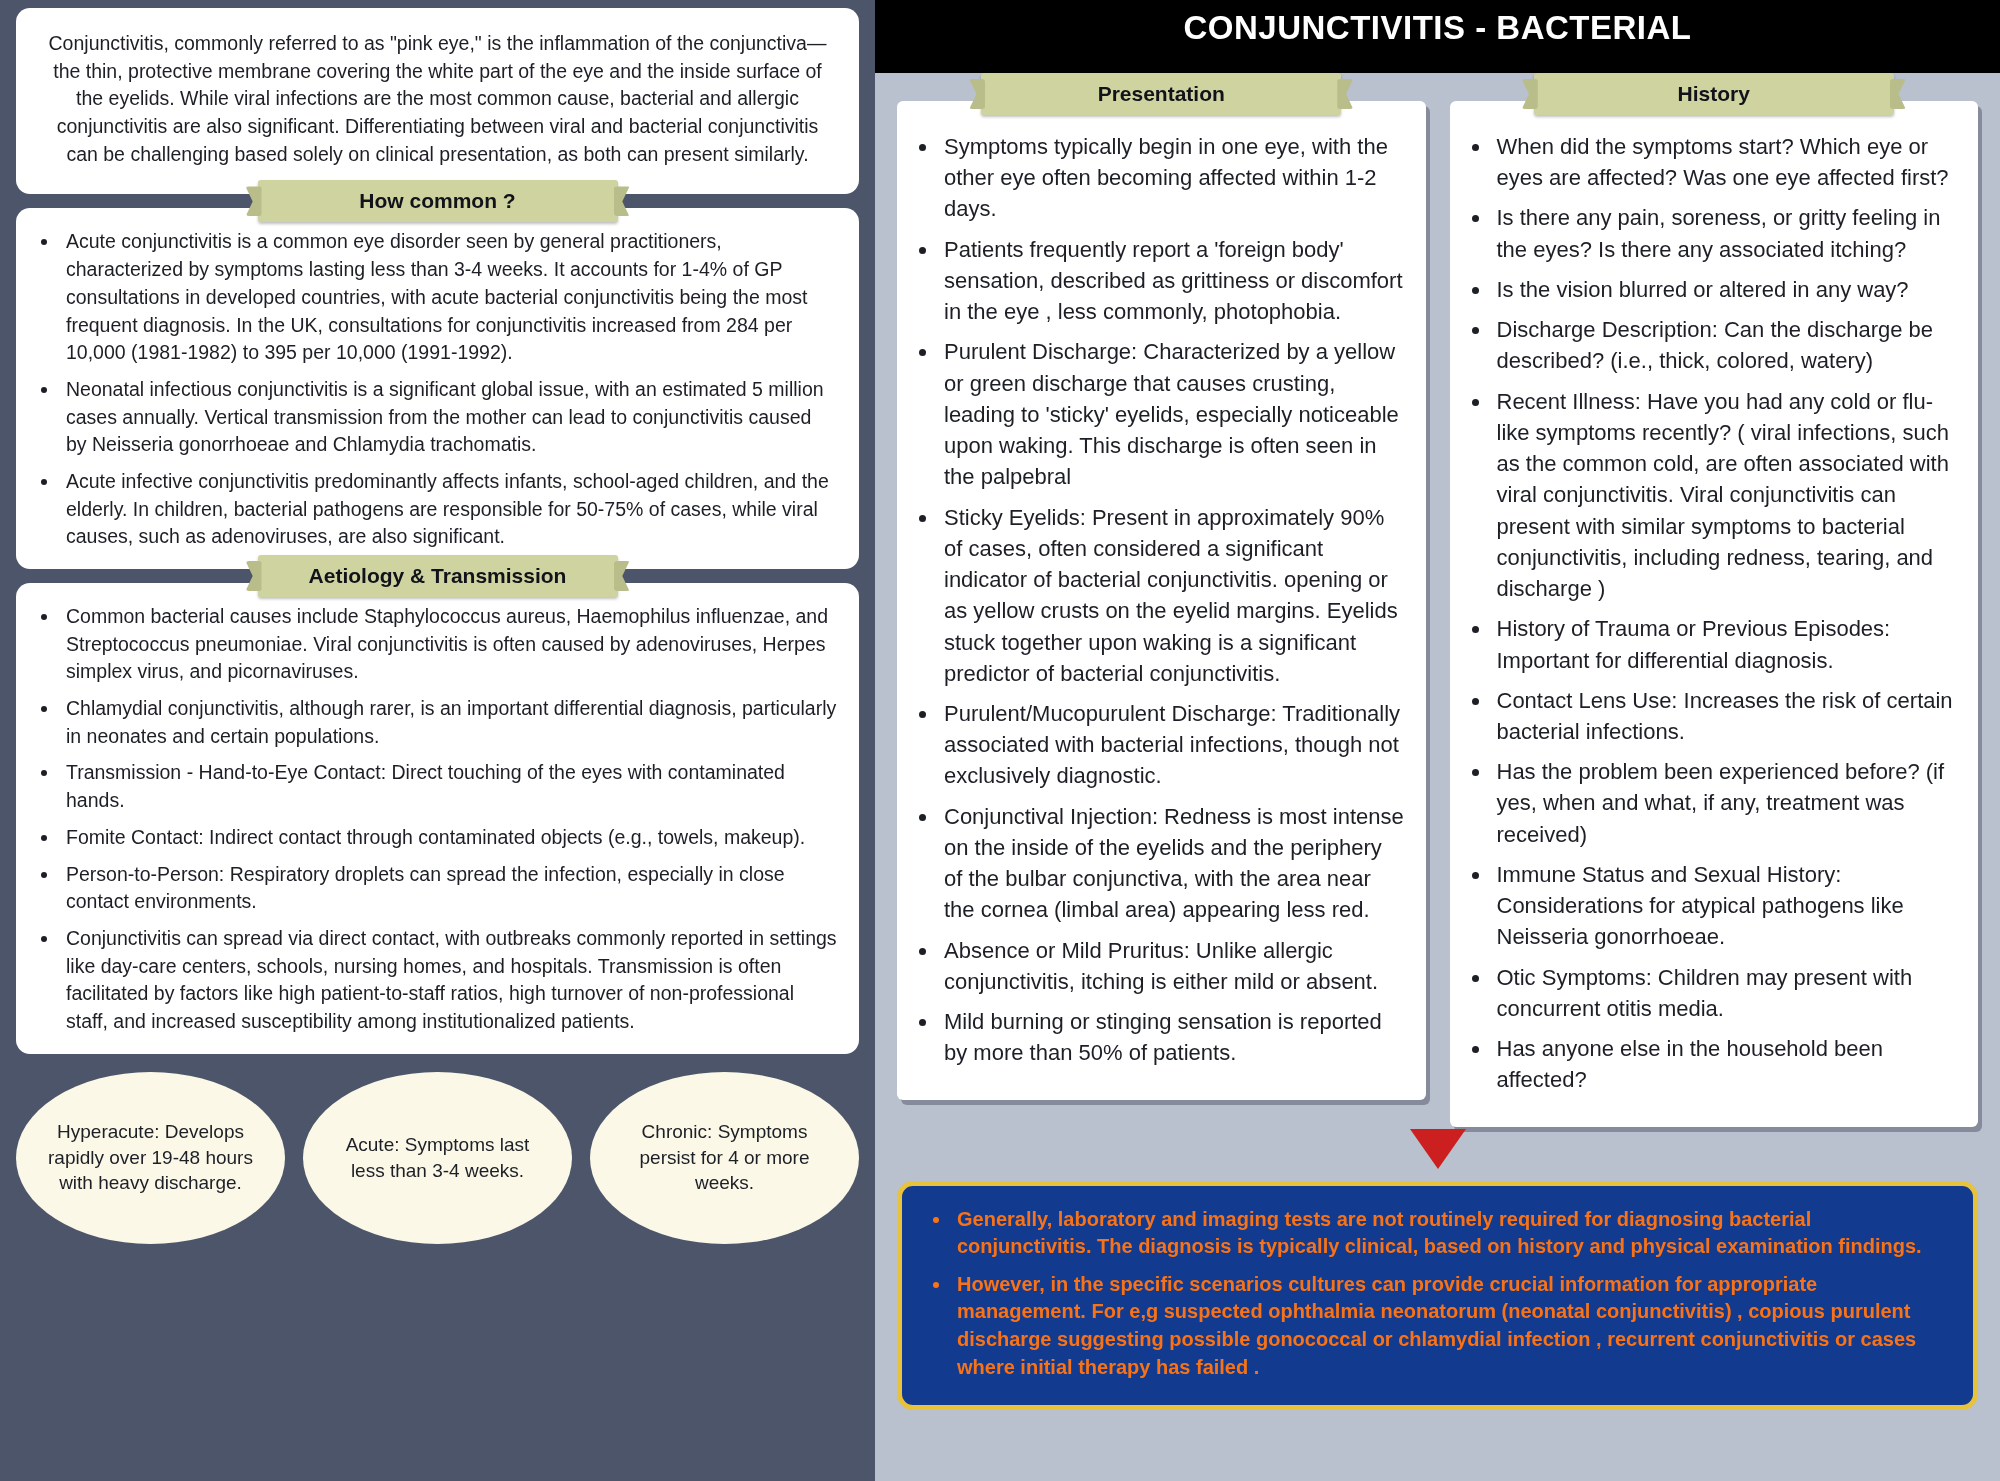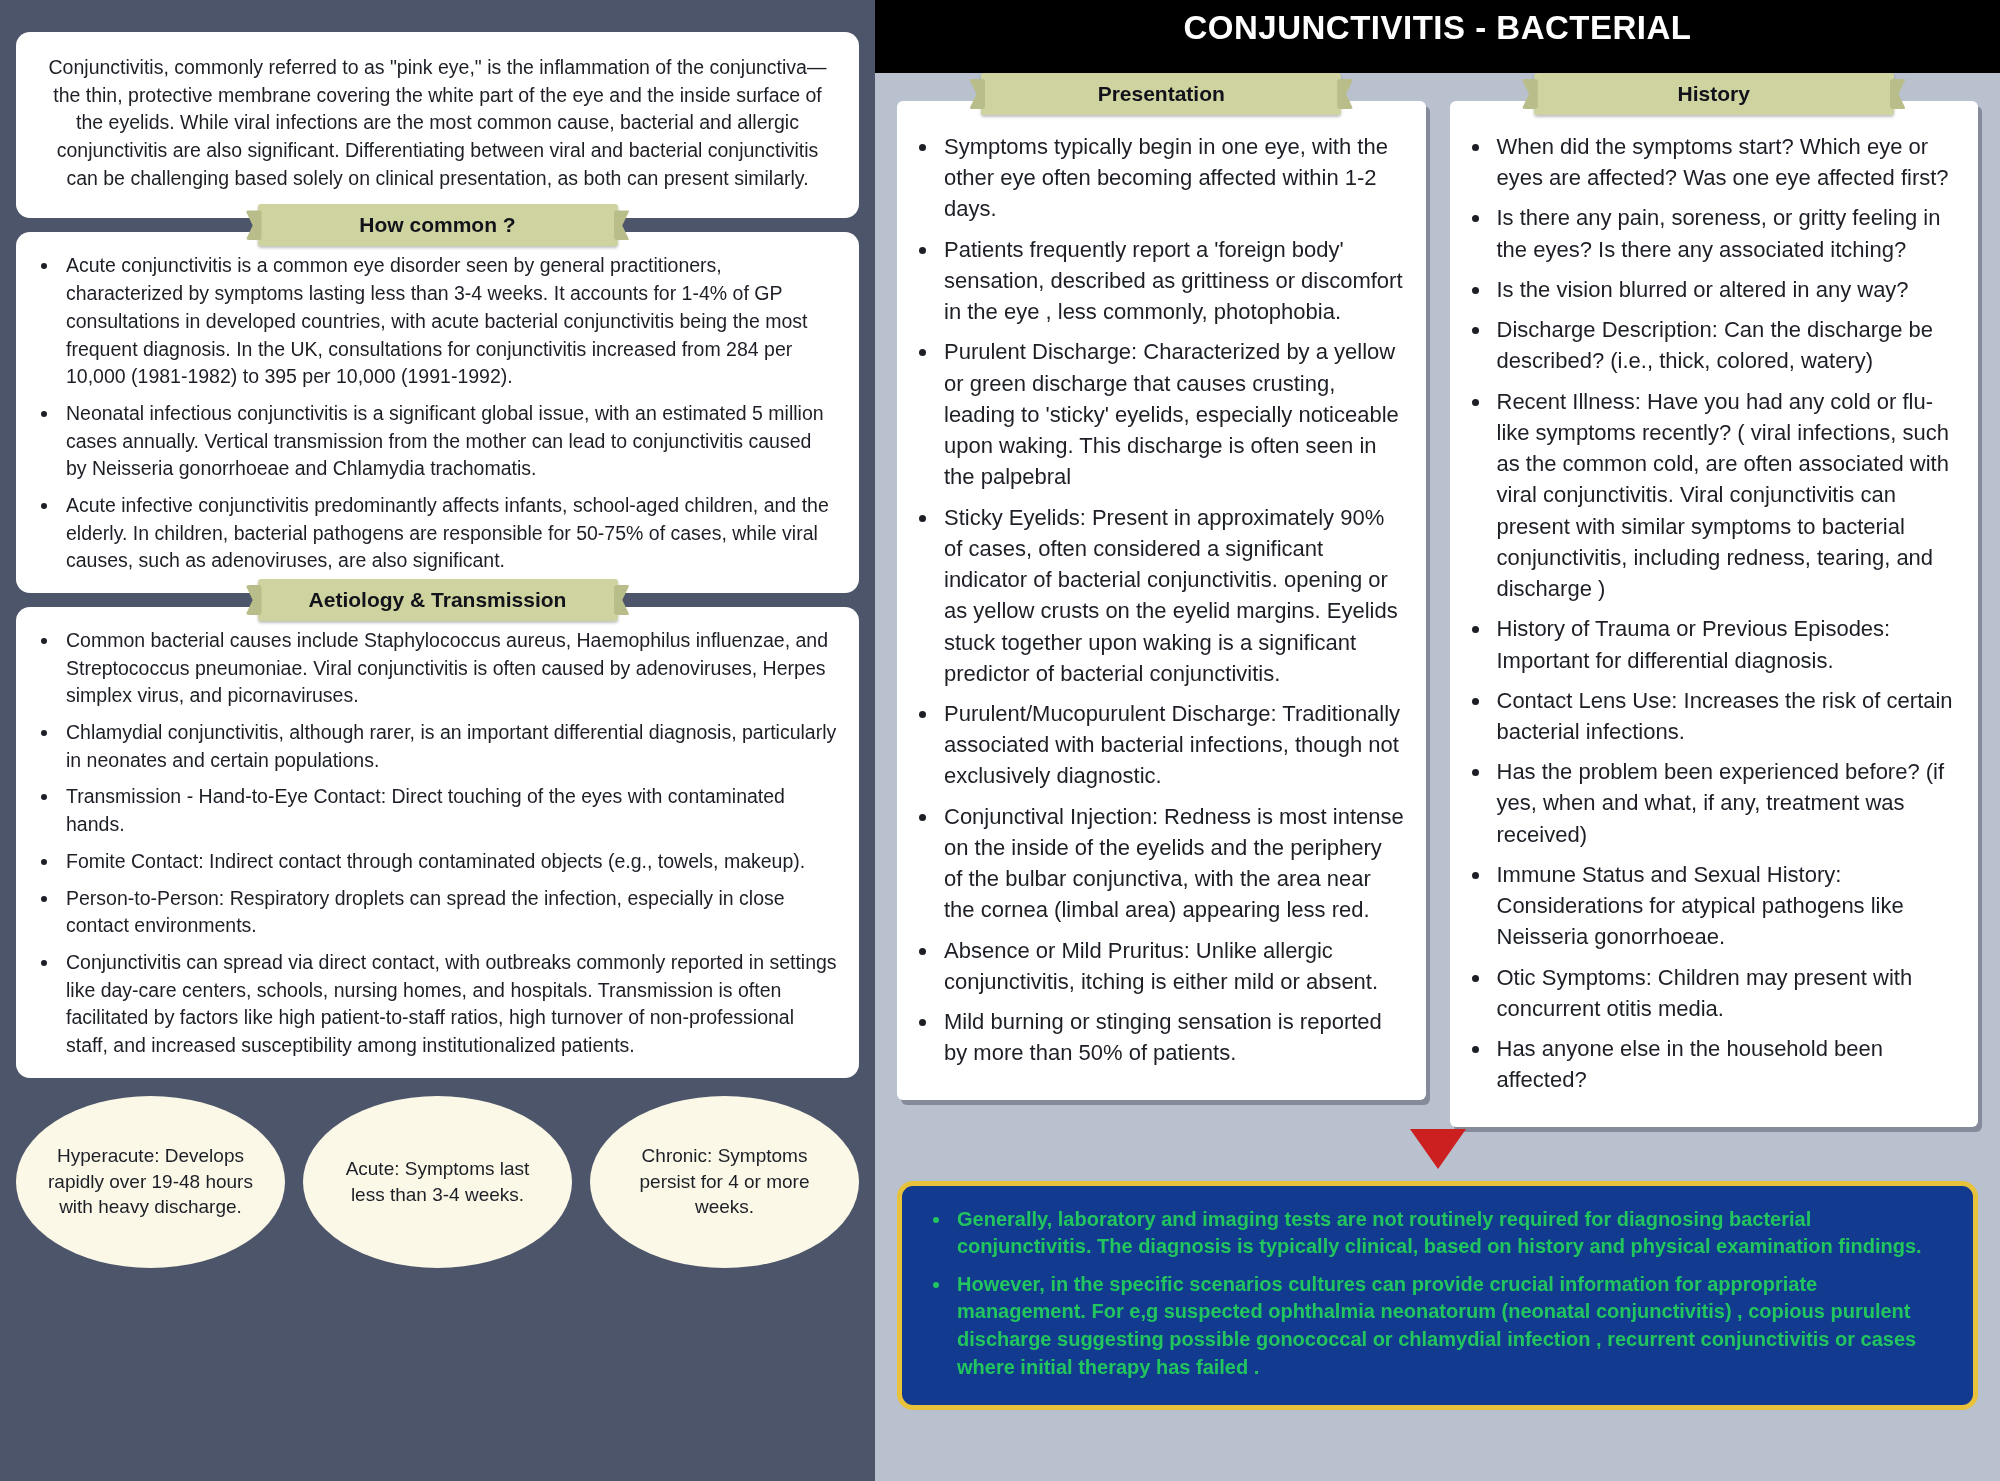--- a/index.html
+++ b/index.html
@@ -14,21 +14,21 @@
     height: 1481px;
     overflow: hidden;
     display: flex;
   }
 
   
   .left-panel {
     width: 875px;
     height: 1481px;
     background: #4c5569;
-    padding: 32px 16px 16px 16px;
+    padding: 8px 16px 16px 16px;
     display: flex;
     flex-direction: column;
     gap: 0px;
     flex-shrink: 0;
   }
   .card {
     background: #ffffff;
     border-radius: 14px;
     padding: 18px 22px;
     color: #1d1f26;
@@ -163,21 +163,21 @@
     border-left: 28px solid transparent;
     border-right: 28px solid transparent;
     border-top: 40px solid #cc1f1f;
   }
   .note-box {
     margin: 12px 22px 0 22px;
     background: #123a8f;
     border: 5px solid #e8c23a;
     border-radius: 16px;
     padding: 20px 26px 24px 26px;
-    color: #22c55e;
+    color: #f97316;
     font-size: 20px;
     font-weight: bold;
     line-height: 1.38;
   }
   .note-box ul { margin: 0; padding-left: 24px; }
   .note-box li { margin-bottom: 10px; padding-left: 5px; }
   .note-box li:last-child { margin-bottom: 0; }
 </style>
 </head>
 <body>

